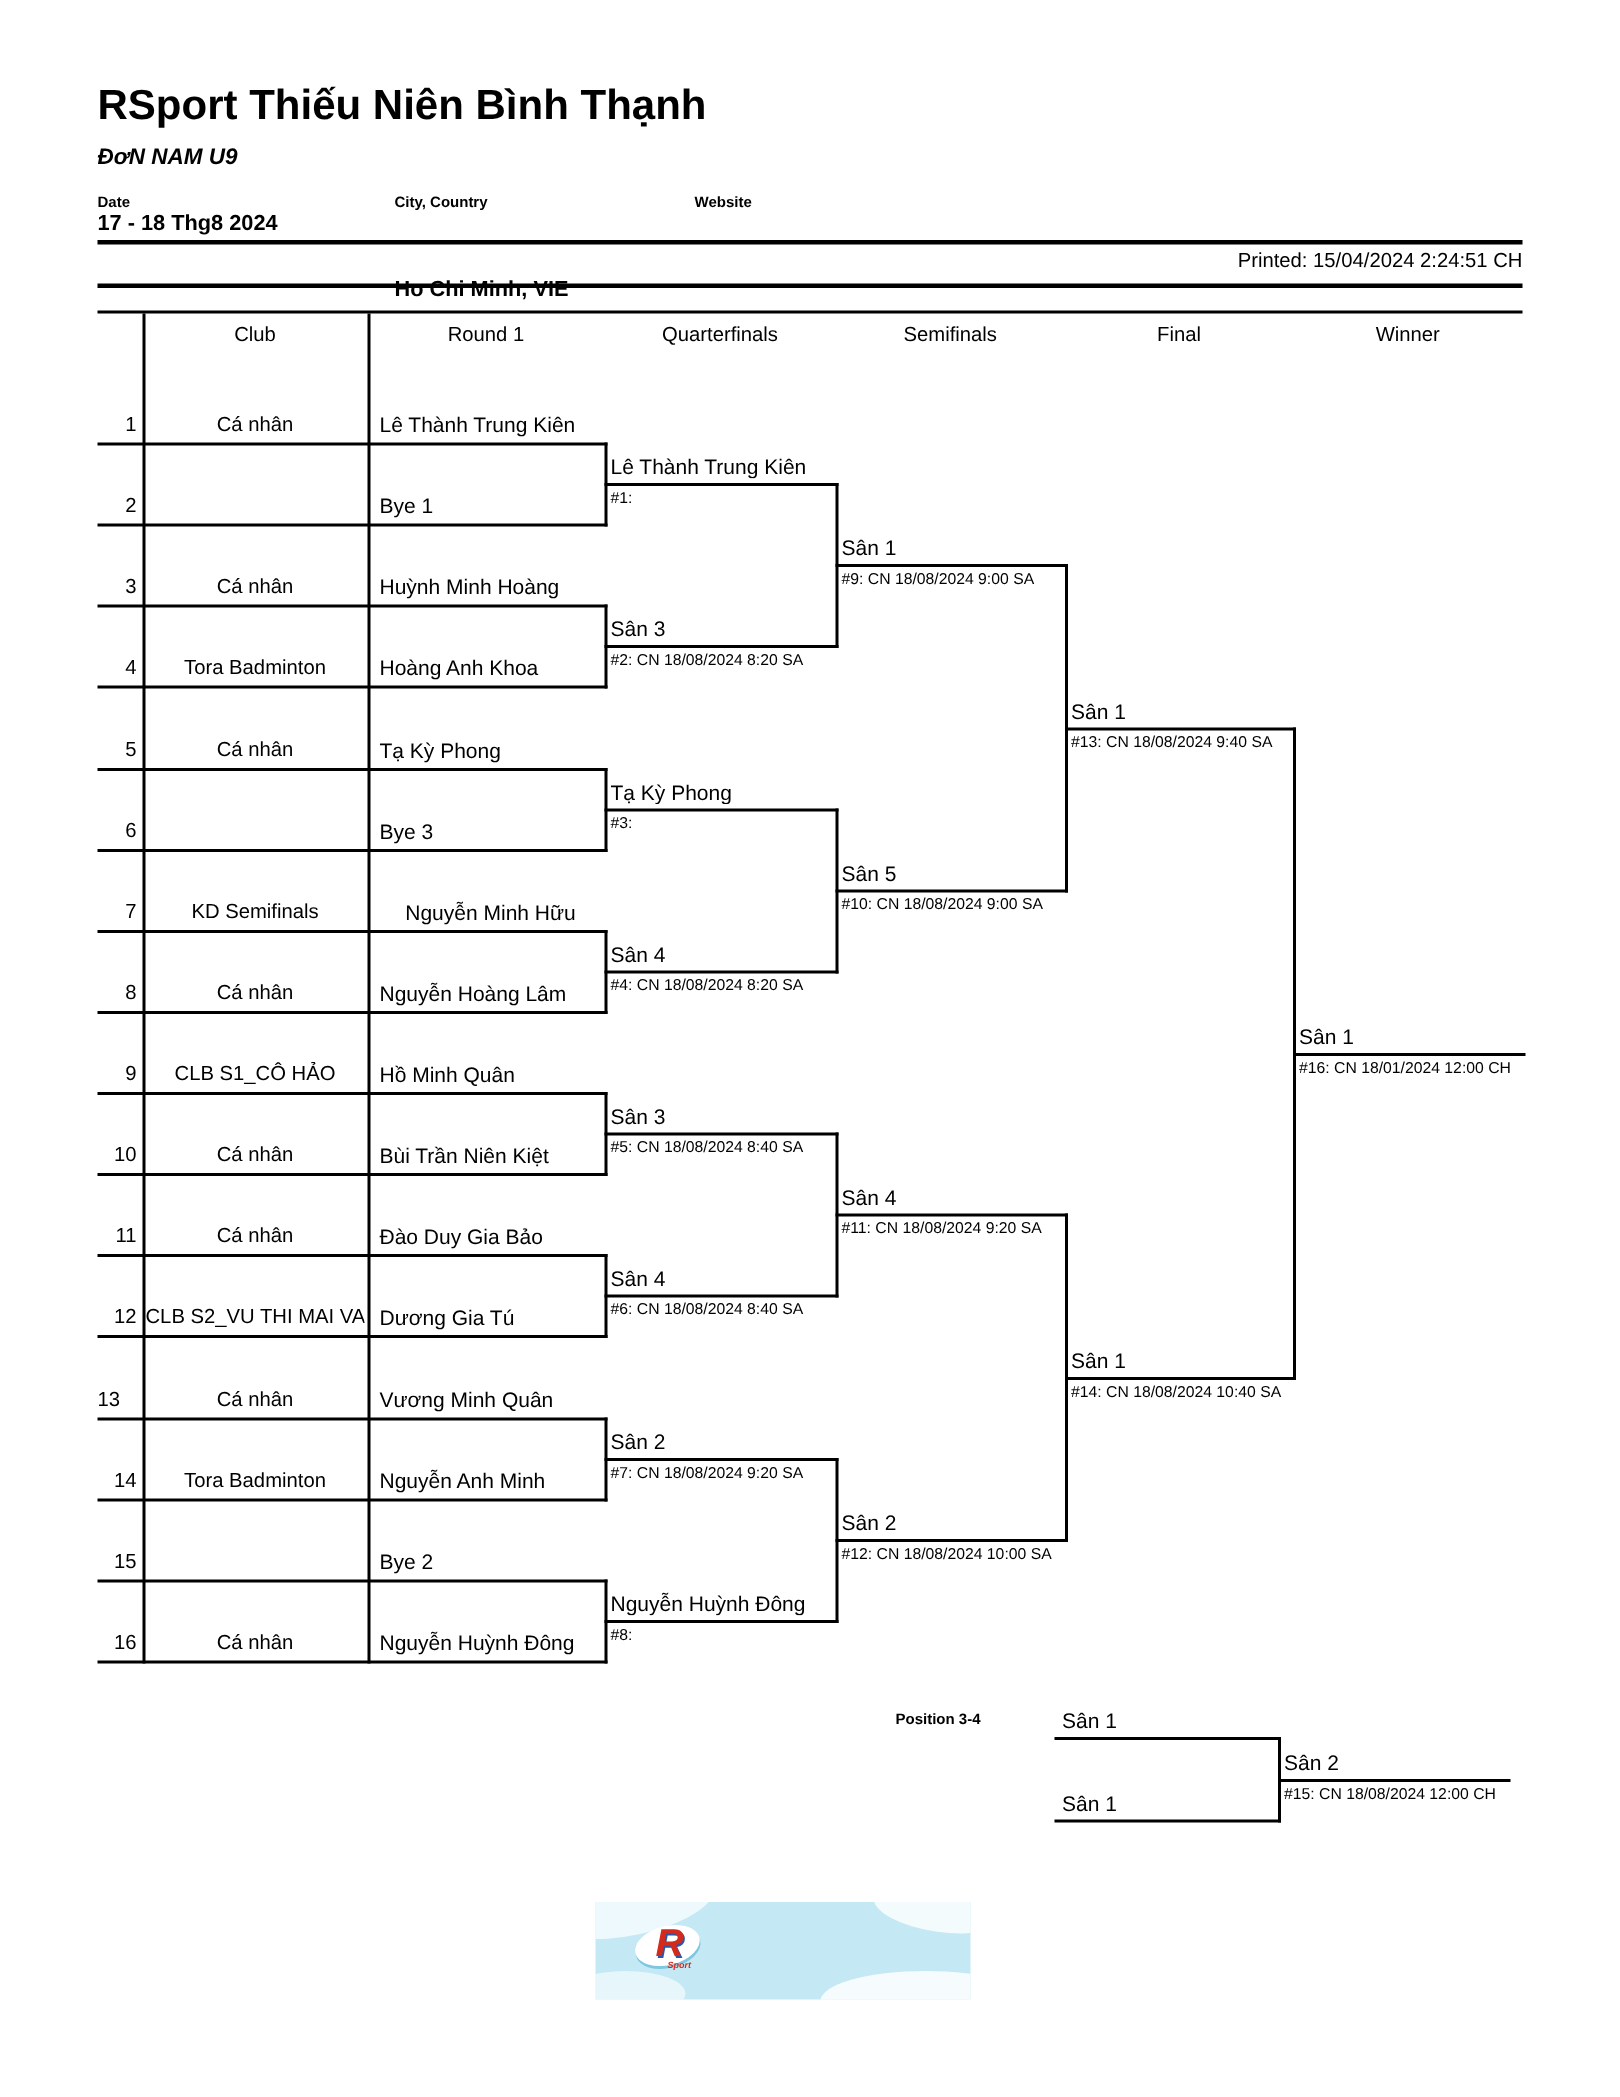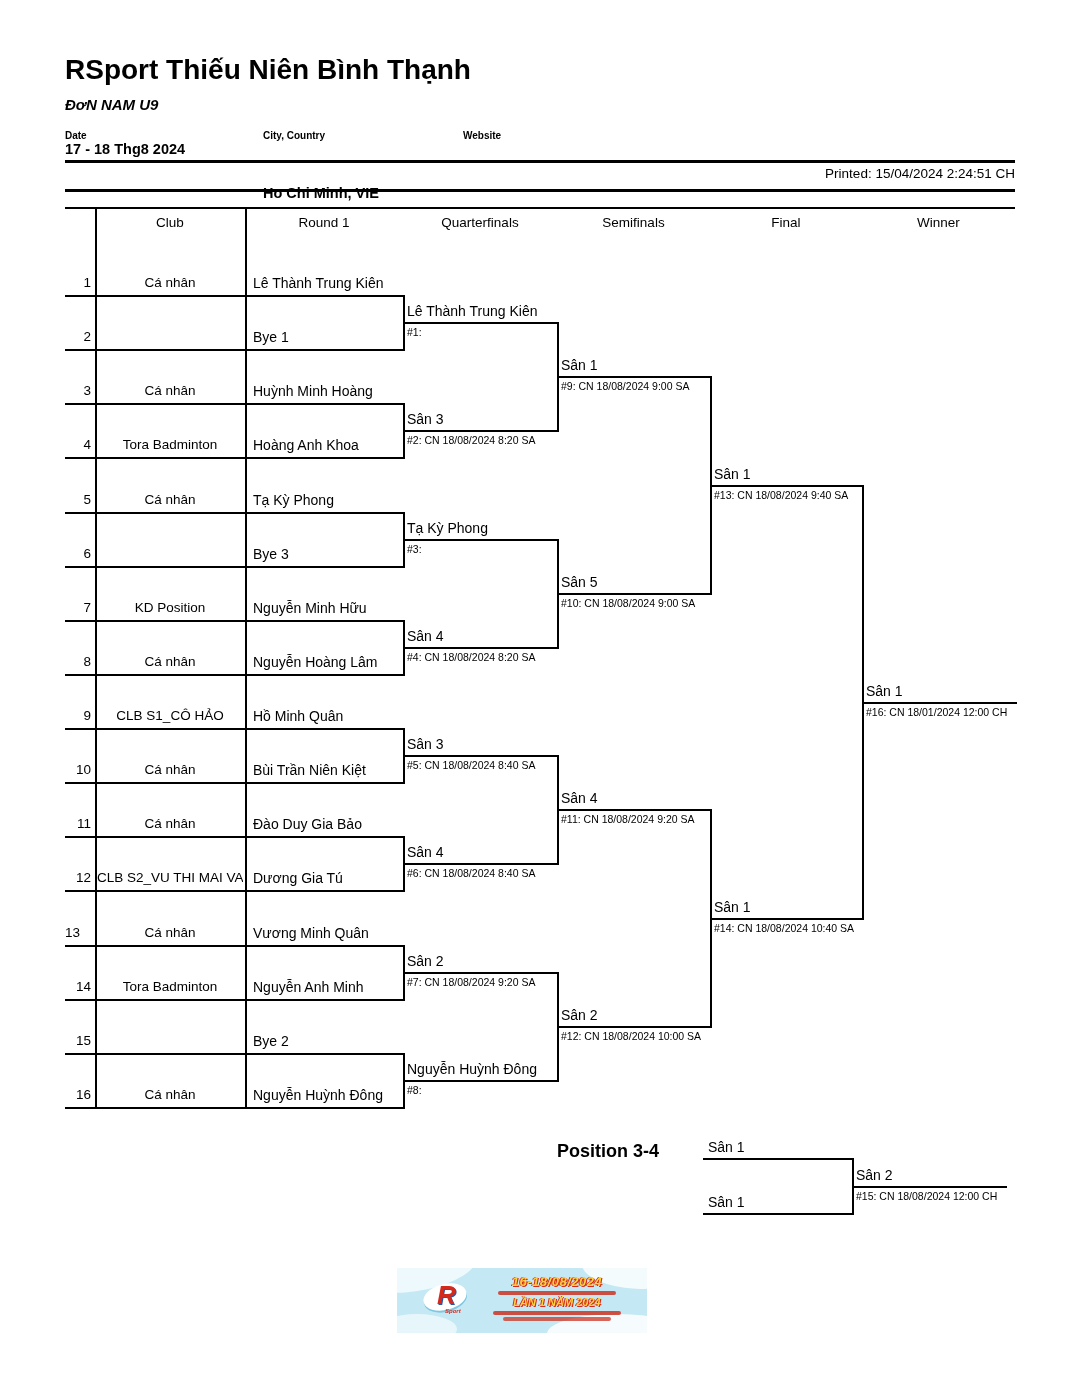--- a/index.html
+++ b/index.html
@@ -13,21 +13,21 @@
   .printed{position:absolute;right:65px;top:166px;font-size:13.5px;white-space:nowrap;}
   .rule{position:absolute;background:#000;}
   
   .ln{position:absolute;background:#000;}
   .colhead{position:absolute;font-size:13.5px;text-align:center;white-space:nowrap;margin-top:24px;}
   .seed{position:absolute;font-size:13.5px;text-align:right;white-space:nowrap;}
   .club{position:absolute;font-size:13.5px;text-align:center;white-space:nowrap;overflow:hidden;}
   .player{position:absolute;font-size:14px;white-space:nowrap;}
   .elab{position:absolute;font-size:14px;white-space:nowrap;overflow:hidden;}
   .edet{position:absolute;font-size:10.5px;white-space:nowrap;}
-  .p34lbl{position:absolute;font-size:18px;font-weight:bold;white-space:nowrap;}
+  .p34lbl{position:absolute;font-size:10px;font-weight:bold;white-space:nowrap;margin-left:40px;}
   
   .banner{position:absolute;left:397px;top:1268px;width:250px;height:65px;background:#c4e9f5;overflow:hidden;}
   .cloud{position:absolute;background:#ffffff;border-radius:50%;opacity:.9;}
   .c1{left:-30px;top:-18px;width:110px;height:40px;transform:rotate(-12deg);opacity:.7;}
   .c2{left:185px;top:-14px;width:90px;height:34px;transform:rotate(8deg);opacity:.8;}
   .c3{left:150px;top:46px;width:140px;height:40px;opacity:.85;}
   .c4{left:-20px;top:46px;width:80px;height:30px;opacity:.6;}
   .banner-logo{position:absolute;left:26px;top:12px;width:48px;height:40px;}
   .logo-swirl{position:absolute;left:0;top:4px;width:44px;height:26px;background:#ffffff;border-radius:50%;
               box-shadow:0 2px 0 #7fc7e0;transform:rotate(-14deg);}
@@ -63,27 +63,20 @@
 
   <div class="banner">
     <div class="cloud c1"></div>
     <div class="cloud c2"></div>
     <div class="cloud c3"></div>
     <div class="cloud c4"></div>
     <div class="banner-logo">
       <div class="logo-swirl"></div>
       <span class="logo-r">R</span>
       <span class="logo-word">Sport</span>
-    </div>
-    <div class="banner-text">
-      <div class="bt1">16-18/08/2024</div>
-      <div class="bt-bar"></div>
-      <div class="bt2">LẦN 1 NĂM 2024</div>
-      <div class="bt-bar short"></div>
-      <div class="bt-bar short2"></div>
     </div>
   </div>
 <div class="colhead" style="left: 95px; top: 191px; width: 150px;">Club</div>
     <div class="colhead" style="left: 249px; top: 191px; width: 150px;">Round 1</div>
     <div class="colhead" style="left: 405px; top: 191px; width: 150px;">Quarterfinals</div>
     <div class="colhead" style="left: 558.5px; top: 191px; width: 150px;">Semifinals</div>
     <div class="colhead" style="left: 711px; top: 191px; width: 150px;">Final</div>
     <div class="colhead" style="left: 863.5px; top: 191px; width: 150px;">Winner</div>
     <div class="ln" style="left: 65px; top: 295px; width: 340px; height: 2px;"></div>
     <div class="seed" style="left: 65px; top: 275px; width: 26px;">1</div>
@@ -102,22 +95,22 @@
     <div class="player" style="left: 253px; top: 437px; width: 148px;">Hoàng Anh Khoa</div>
     <div class="ln" style="left: 65px; top: 512px; width: 340px; height: 2px;"></div>
     <div class="seed" style="left: 65px; top: 492px; width: 26px;">5</div>
     <div class="club" style="left: 97px; top: 492px; width: 146px;">Cá nhân</div>
     <div class="player" style="left: 253px; top: 492px; width: 148px;">Tạ Kỳ Phong</div>
     <div class="ln" style="left: 65px; top: 566px; width: 340px; height: 2px;"></div>
     <div class="seed" style="left: 65px; top: 546px; width: 26px;">6</div>
     <div class="player" style="left: 253px; top: 546px; width: 148px;">Bye 3</div>
     <div class="ln" style="left: 65px; top: 620px; width: 340px; height: 2px;"></div>
     <div class="seed" style="left: 65px; top: 600px; width: 26px;">7</div>
-    <div class="club" style="left: 97px; top: 600px; width: 146px;">KD Position</div>
-    <div class="player" style="left: 253px; top: 600px; width: 148px;">Nguyễn Minh Hữu</div>
+    <div class="club" style="left: 97px; top: 600px; width: 146px;">KD Semifinals</div>
+    <div class="player" style="left: 253px; top: 600px; width: 148px; text-align: center;">Nguyễn Minh Hữu</div>
     <div class="ln" style="left: 65px; top: 674px; width: 340px; height: 2px;"></div>
     <div class="seed" style="left: 65px; top: 654px; width: 26px;">8</div>
     <div class="club" style="left: 97px; top: 654px; width: 146px;">Cá nhân</div>
     <div class="player" style="left: 253px; top: 654px; width: 148px;">Nguyễn Hoàng Lâm</div>
     <div class="ln" style="left: 65px; top: 728px; width: 340px; height: 2px;"></div>
     <div class="seed" style="left: 65px; top: 708px; width: 26px;">9</div>
     <div class="club" style="left: 97px; top: 708px; width: 146px;">CLB S1_CÔ HẢO</div>
     <div class="player" style="left: 253px; top: 708px; width: 148px;">Hồ Minh Quân</div>
     <div class="ln" style="left: 65px; top: 782px; width: 340px; height: 2px;"></div>
     <div class="seed" style="left: 65px; top: 762px; width: 26px;">10</div>

